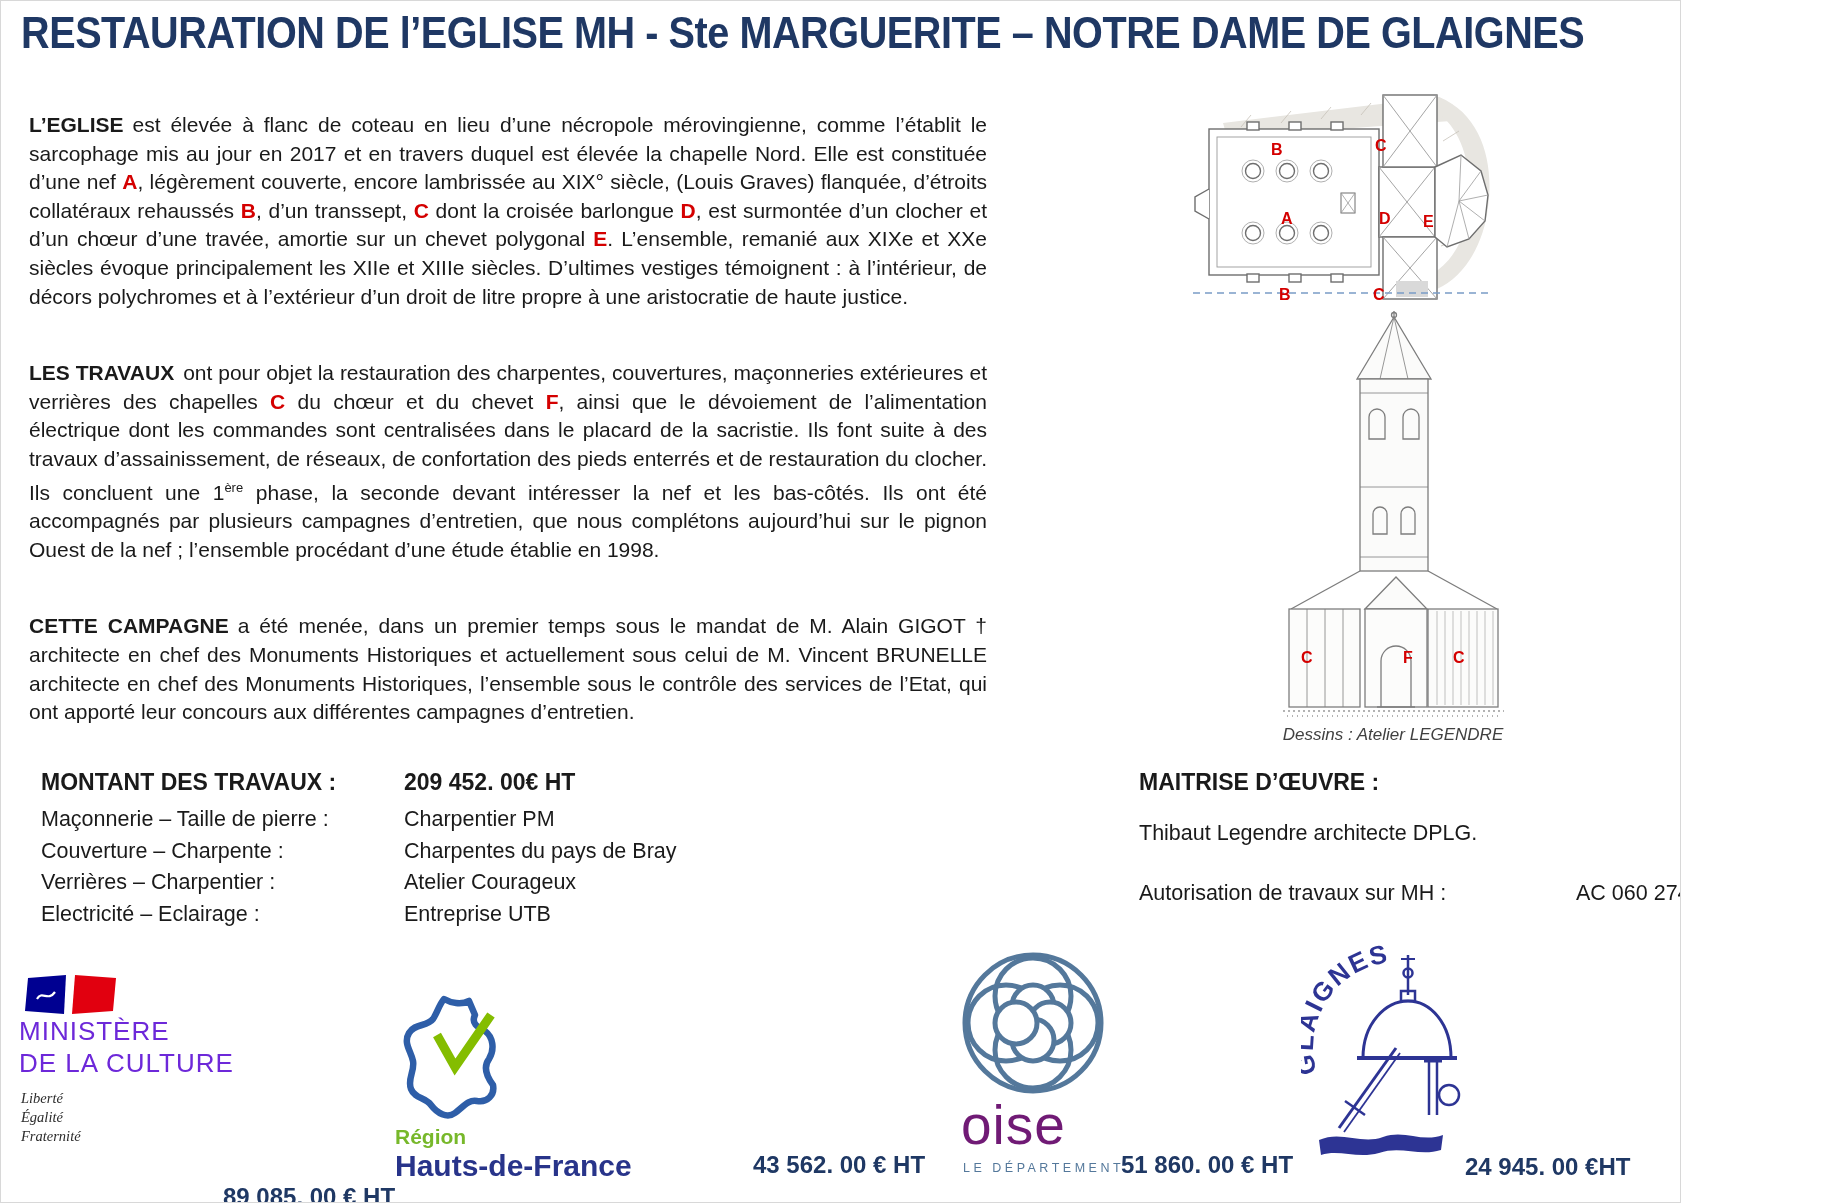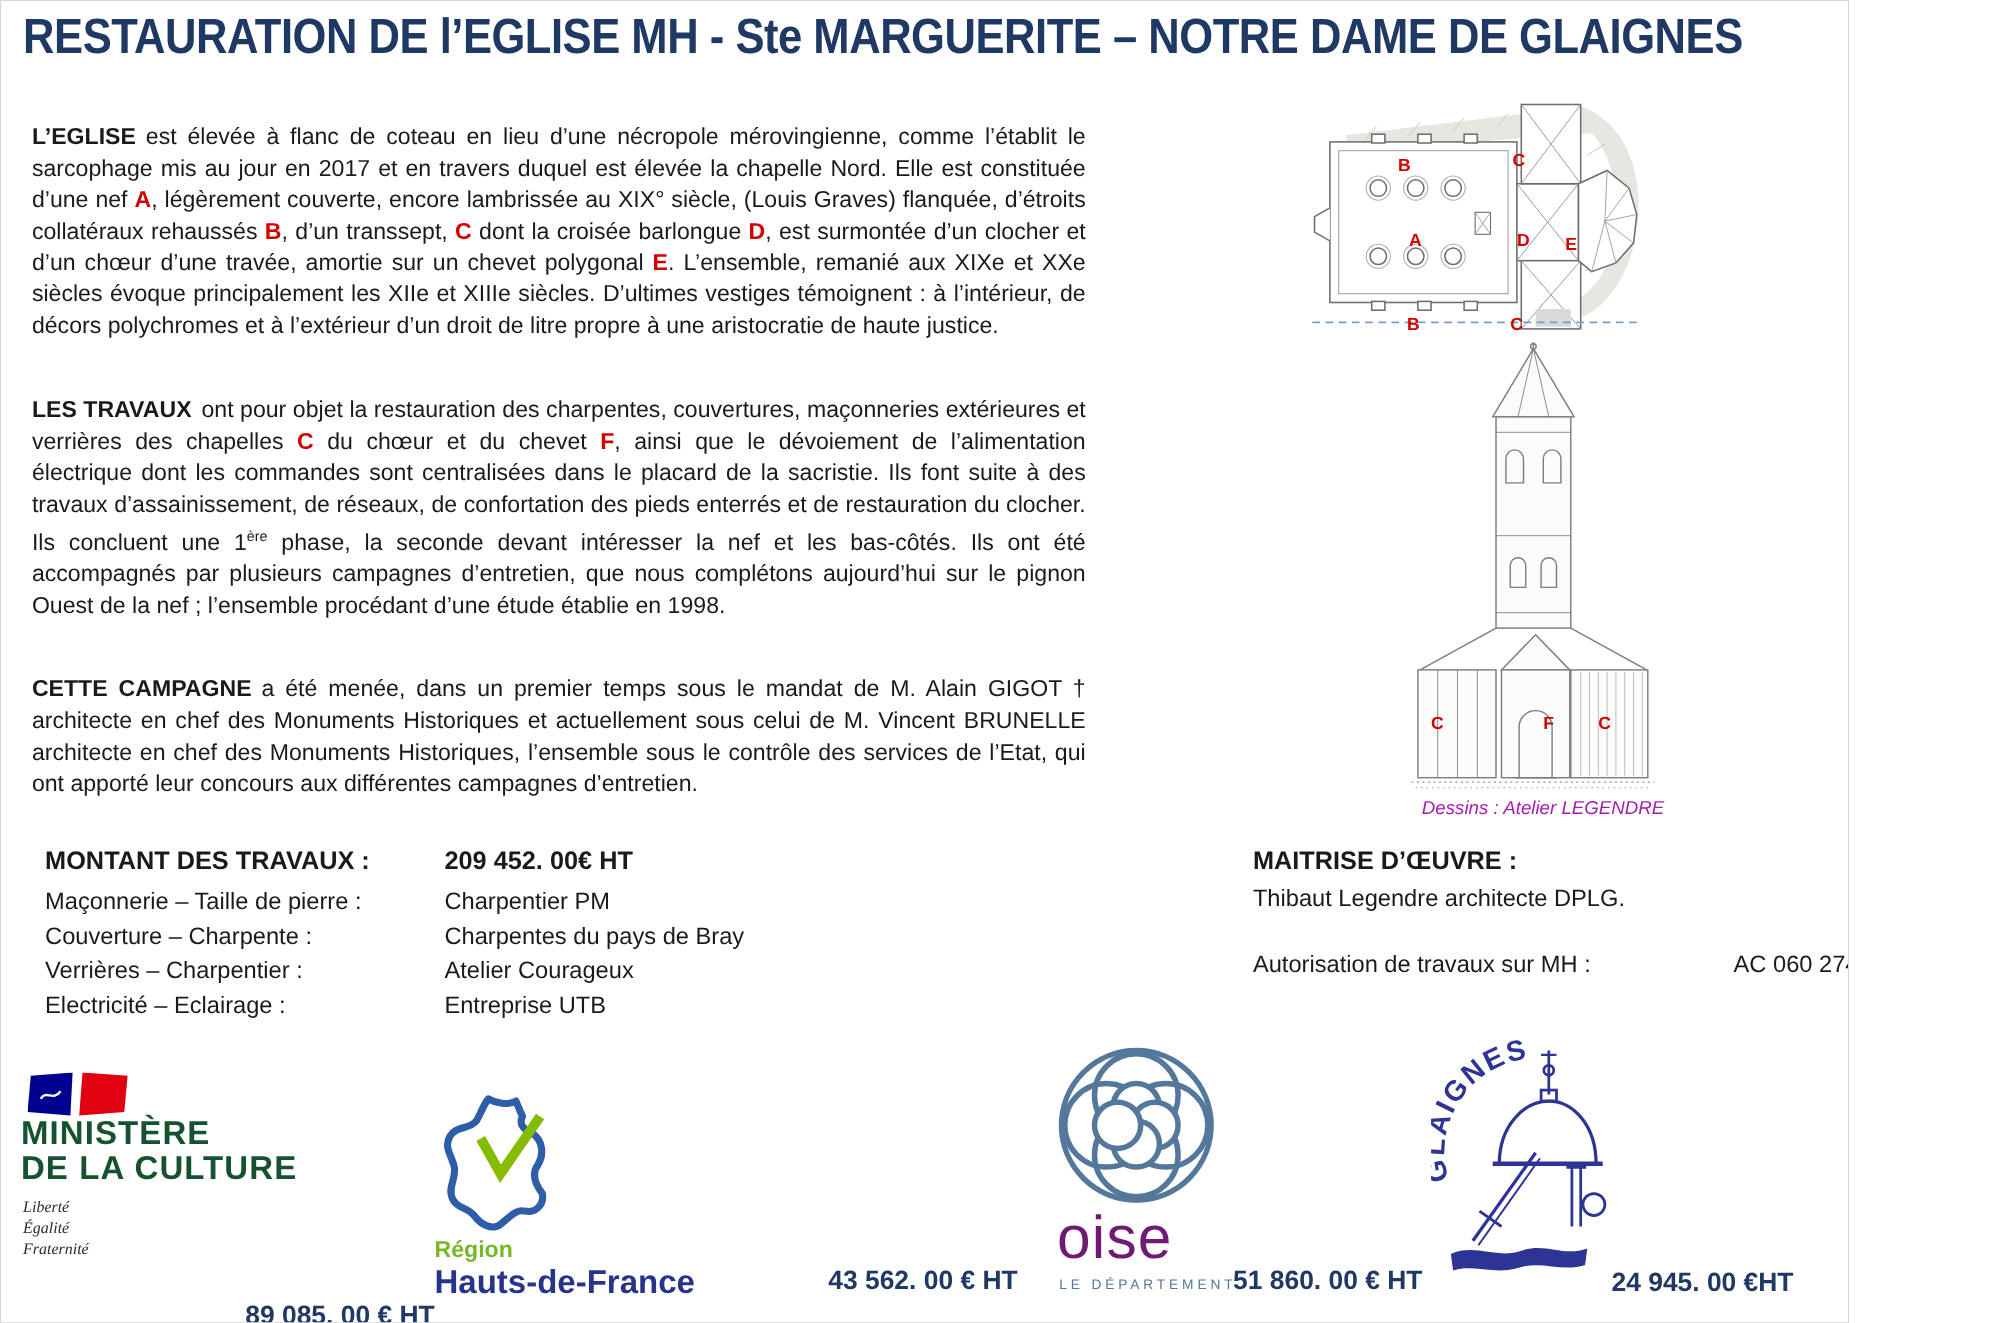--- a/index.html
+++ b/index.html
@@ -22,37 +22,37 @@
   .seg-red { color:#d40000; font-weight:700; }
   sup { vertical-align:super; font-size:0.62em; }
   
   .montant { position:absolute; left:40px; top:768px; width:640px; }
   .mt-head { font-size:23px; font-weight:700; margin-bottom:8px; }
   .mt-head .mt-title { display:inline-block; width:363px; }
   .mt-row { font-size:21.5px; line-height:31.5px; }
   .mt-row .mt-label { display:inline-block; width:363px; }
   
   .maitrise { position:absolute; left:1138px; top:768px; width:682px; }
-  .ms-head { font-size:23px; font-weight:700; margin-bottom:6px; }
+  .ms-head { font-size:23px; font-weight:700; margin-bottom:22px; }
   .ms-line { font-size:21.5px; line-height:31px; }
   .ms-auth { margin-top:32px; font-size:21.5px; }
   .ms-auth .ms-auth-label { display:inline-block; width:437px; }
   
   .plan-svg { position:absolute; left:1190px; top:80px; }
   .elev-svg { position:absolute; left:1280px; top:308px; }
   .plan-letter { font:bold 16px "Liberation Sans", sans-serif; fill:#d40000; }
   .drawing-caption {
-    position:absolute; left:1272px; top:724px; width:240px; text-align:right;
-    font-size:17px; font-style:italic; color:#a21caf;
+    position:absolute; left:1272px; top:724px; width:240px; text-align:center;
+    font-size:17px; font-style:italic; color:#404040;
   }
   
   .amount { position:absolute; font-size:24px; font-weight:700; color:#1f3864; white-space:nowrap; }
   .flag-svg { position:absolute; left:24px; top:974px; }
-  .min-name { position:absolute; left:18px; top:1014px; font-size:30px; font-weight:700;
-              letter-spacing:1px; color:#14532d; line-height:32px; }
+  .min-name { position:absolute; left:18px; top:1014px; font-size:26px; font-weight:400;
+              letter-spacing:1px; color:#6d28d9; line-height:32px; }
   .min-motto { position:absolute; left:20px; top:1088px; font-family:"Liberation Serif", serif;
                font-style:italic; font-size:14.5px; line-height:19px; color:#2b2b2b; }
   .france-svg { position:absolute; left:398px; top:992px; }
   .region-label { position:absolute; left:394px; top:1124px; font-size:21px; font-weight:700; color:#77b82a; }
   .region-name { position:absolute; left:394px; top:1148px; font-size:30px; font-weight:700; color:#28348a; white-space:nowrap; }
   .oise-svg { position:absolute; left:955px; top:948px; }
   .oise-name { position:absolute; left:960px; top:1092px; font-size:55px; color:#701a75; letter-spacing:1px; }
   .oise-sub { position:absolute; left:962px; top:1160px; font-size:12.5px; letter-spacing:3.5px; color:#54789b; white-space:nowrap; }
   .glaignes-svg { position:absolute; left:1300px; top:942px; }
 </style>

